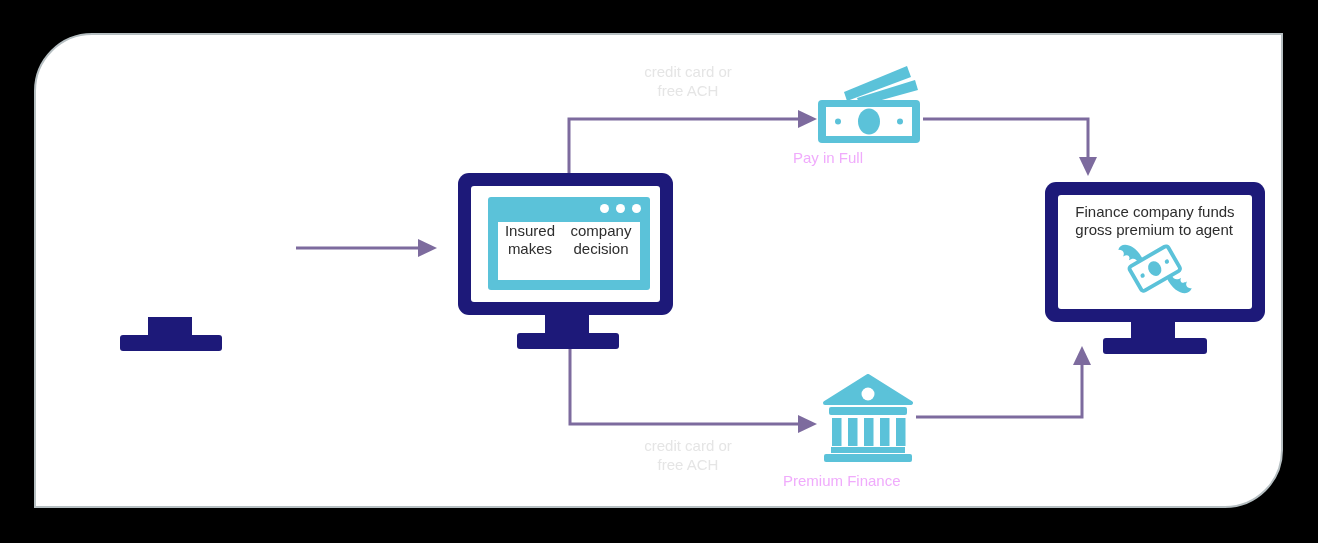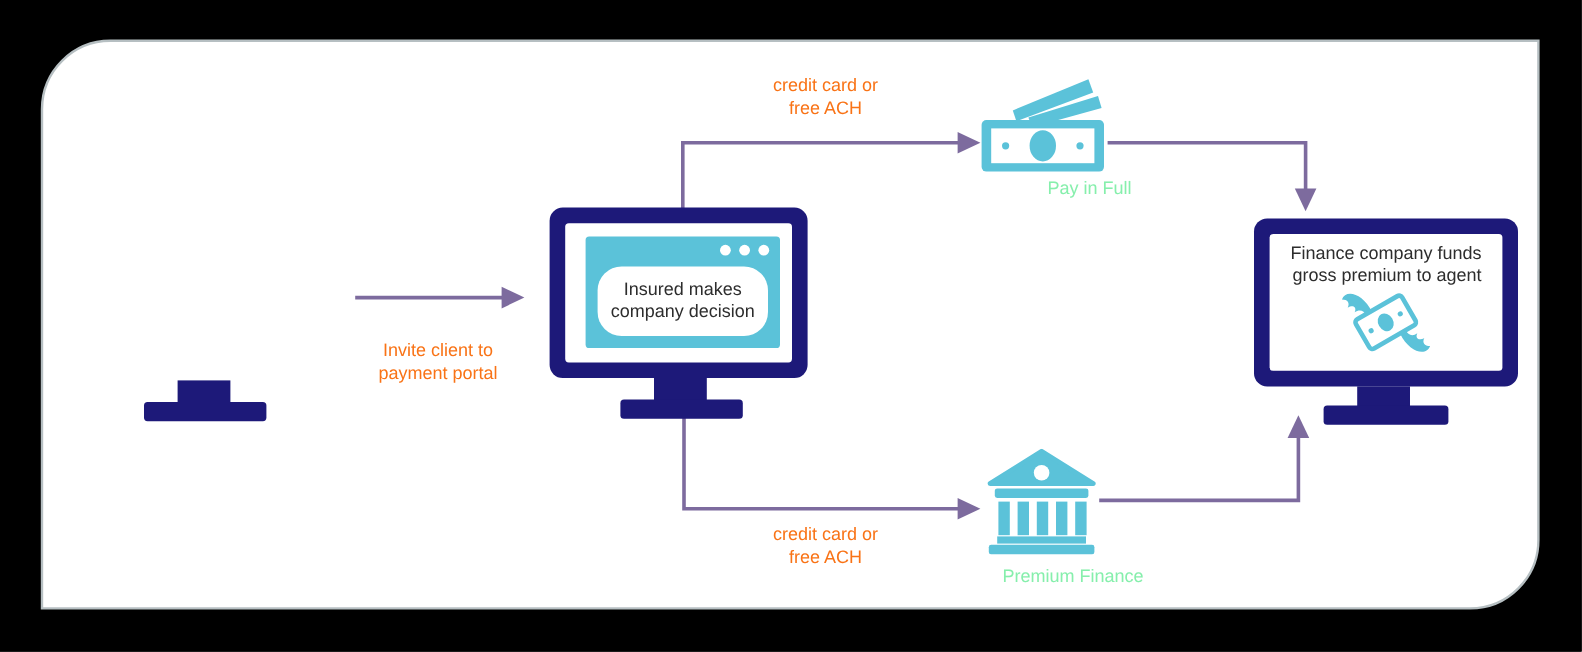--- a/index.html
+++ b/index.html
@@ -9,31 +9,31 @@
          border:2px solid #b6bfc2;border-radius:58px 0 58px 0;}
   .connectors{position:absolute;left:0;top:0;width:1318px;height:543px;pointer-events:none;}
 
   .monitor{position:absolute;background:#1d1979;border-radius:11px;}
   .screen{position:absolute;left:13px;top:13px;right:13px;bottom:13px;background:#fff;
           border-radius:3px;display:flex;flex-direction:column;align-items:center;}
   .stand-neck{position:absolute;background:#1d1979;}
   .stand-base{position:absolute;background:#1d1979;border-radius:3px;}
 
   .mon-title{font-size:15px;line-height:19px;margin-top:7px;text-align:center;white-space:nowrap;}
-  .mon-title2{font-size:15px;line-height:18px;margin-top:8px;text-align:right;}
+  .mon-title2{font-size:15px;line-height:18px;margin-top:8px;text-align:left;}
 
   .browser{position:absolute;left:17px;top:11px;width:162px;height:93px;background:#5bc2d9;border-radius:3px;}
   .browser-dots{position:absolute;top:7px;right:9px;display:flex;gap:7px;}
   .browser-dots i{width:9px;height:9px;border-radius:50%;background:#fff;}
   .browser-box{position:absolute;left:10px;top:25px;width:142px;height:58px;background:#fff;
-               display:flex;flex-direction:column;justify-content:center;text-align:center;
-               font-size:15px;line-height:18px;border-radius:20px;}
+               display:flex;flex-direction:row;justify-content:center;text-align:center;
+               font-size:15px;line-height:18px;}
 
-  .edge-label{position:absolute;text-align:center;font-size:15px;line-height:19px;color:#f97316;}
-  .icon-caption{position:absolute;text-align:right;font-size:15px;line-height:19px;color:#86efac;white-space:nowrap;}
+  .edge-label{position:absolute;text-align:center;font-size:15px;line-height:19px;color:#e5e5e5;}
+  .icon-caption{position:absolute;text-align:left;font-size:15px;line-height:19px;color:#f0abfc;white-space:nowrap;}
   .fig{position:absolute;}
 </style>
 </head>
 <body>
 
 <div class="stage">
 
   <div class="panel"></div>
 
   <svg class="connectors" viewBox="0 0 1318 543" xmlns="http://www.w3.org/2000/svg">
@@ -49,24 +49,20 @@
       <polygon points="817,119 798,110 798,128"></polygon>
       <polygon points="1088,176 1079,157 1097,157"></polygon>
       <polygon points="817,424 798,415 798,433"></polygon>
       <polygon points="1082,346 1073,365 1091,365"></polygon>
     </g>
   </svg>
 
   <div class="stand-neck" style="left:148px;top:317px;width:44px;height:20px"></div>
   <div class="stand-base" style="left:120px;top:335px;width:102px;height:16px"></div>
 
-  <div class="edge-label" style="left:285px;top:283px;width:160px">
-    <div>Invite client to</div>
-    <div>payment portal</div>
-  </div>
 
   <div class="monitor" style="left:458px;top:173px;width:215px;height:142px">
     <div class="screen">
       <div class="browser">
         <div class="browser-dots">
           <i></i>
             <i></i>
             <i></i>
         </div>
         <div class="browser-box">

